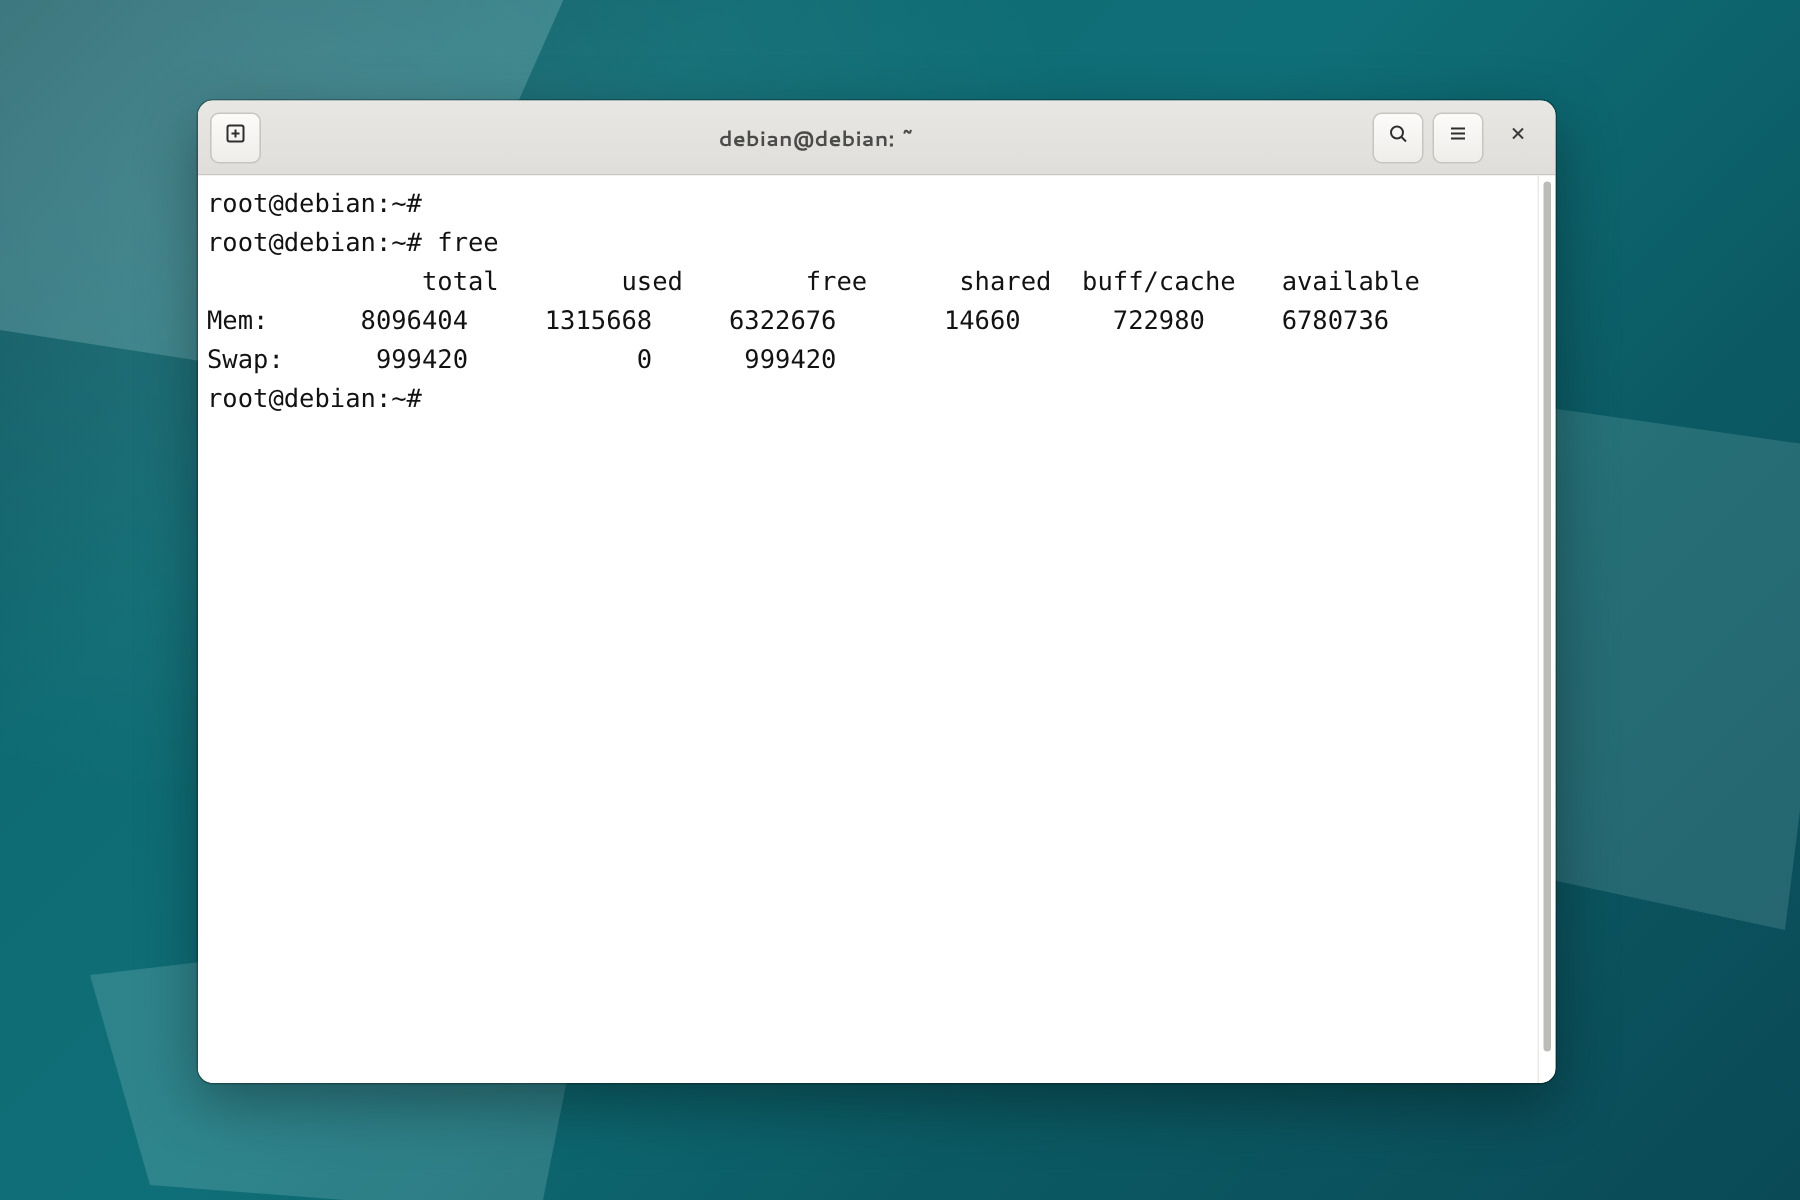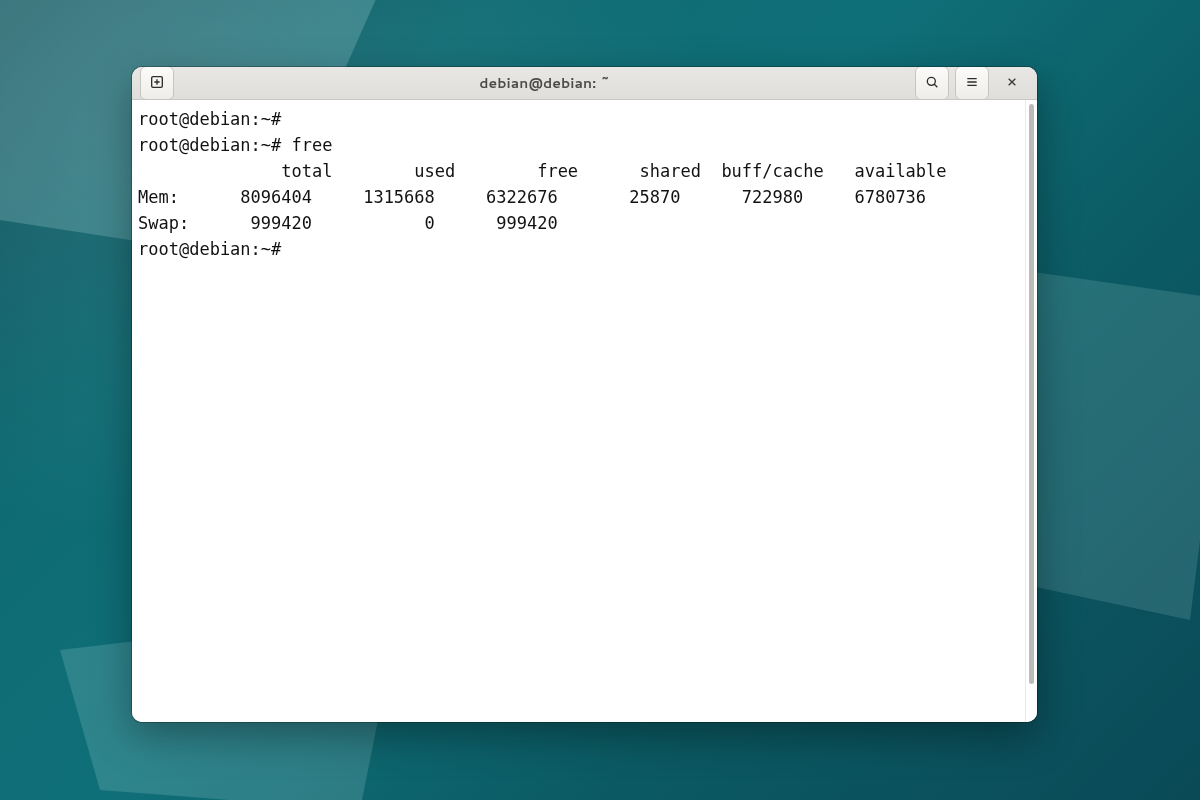--- a/index.html
+++ b/index.html
@@ -22,21 +22,21 @@
       width: 905px;
       height: 655px;
       background: #ffffff;
       border-radius: 10px;
       box-shadow: 0 14px 40px rgba(0,0,0,0.35), 0 0 0 1px rgba(0,0,0,0.25);
       display: flex;
       flex-direction: column;
       overflow: hidden;
     }
     .titlebar {
-      height: 33px;
+      height: 50px;
       background: linear-gradient(#e9e7e4, #e0deda);
       border-bottom: 1px solid #c9c7c3;
       display: flex;
       align-items: center;
       padding: 0 8px;
       gap: 6px;
     }
     .tbtn {
       width: 34px; height: 34px;
       border: 1px solid #c7c5c0;
@@ -141,20 +141,20 @@
             <line x1="17" y1="7" x2="7" y2="17"></line>
           </svg>
       </span>
     </div>
   </div>
 
   <div class="term-wrap">
     <pre class="terminal" id="term">root@debian:~#
 root@debian:~# free
               total        used        free      shared  buff/cache   available
-Mem:      8096404     1315668     6322676       25870      722980     6780736
+Mem:      8096404     1315668     6322676       14660      722980     6780736
 Swap:      999420           0      999420
 root@debian:~# </pre>
     <div class="scrollbar">
       <div class="scroll-thumb"></div>
     </div>
   </div>
 </div>
 
 </body></html>

